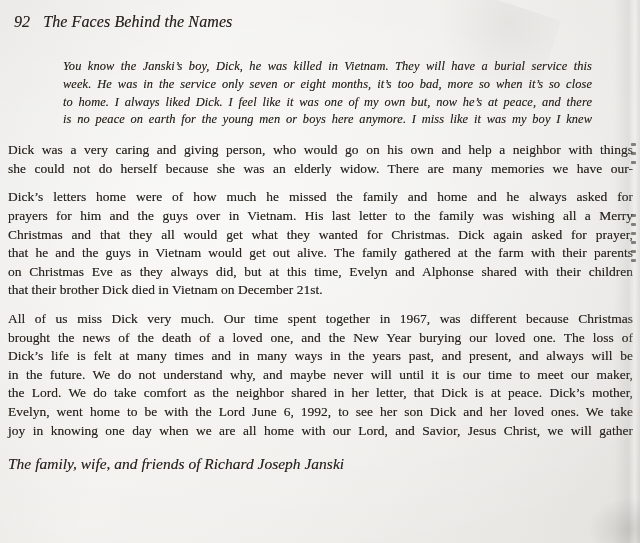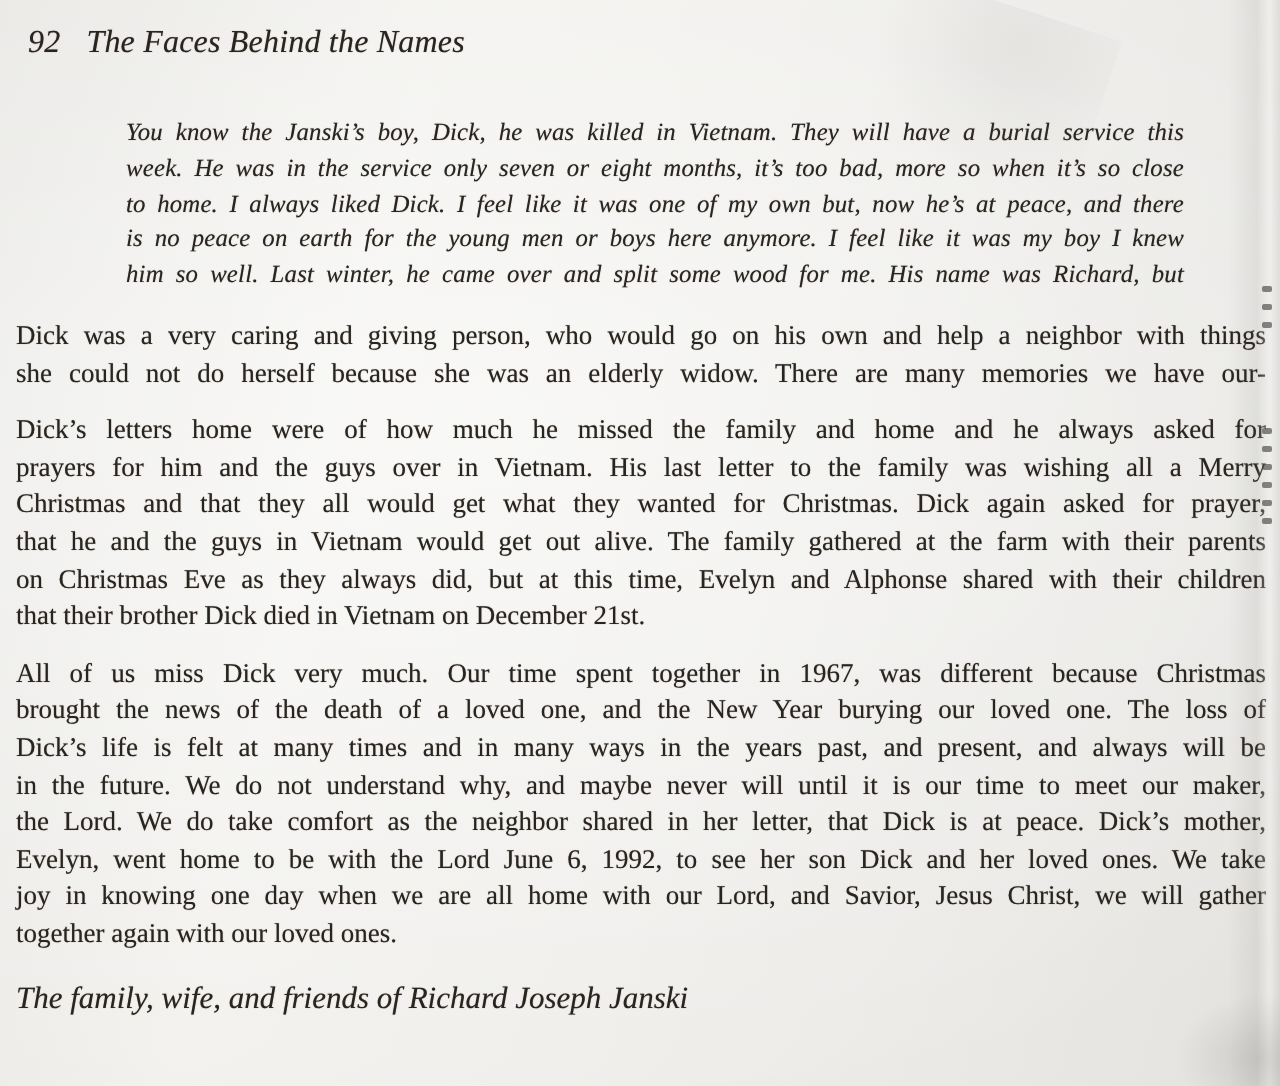--- a/index.html
+++ b/index.html
@@ -81,22 +81,21 @@
 <div class="page">
 
   <div class="running-header">
     <span class="pgnum">92</span><span>The Faces Behind the Names</span>
   </div>
 
   <div class="quote-block">
       <div class="line">You know the Janski’s boy, Dick, he was killed in Vietnam. They will have a burial service this</div>
       <div class="line">week. He was in the service only seven or eight months, it’s too bad, more so when it’s so close</div>
       <div class="line">to home. I always liked Dick. I feel like it was one of my own but, now he’s at peace, and there</div>
-      <div class="line">is no peace on earth for the young men or boys here anymore. I feel like it was my boy I knew</div>
-      <div class="line">him so well. Last winter, he came over and split some wood for me. His name was Richard, but</div>
+      <div class="line">is no peace on earth for the young men or boys here anymore. I miss like it was my boy I knew</div>
     </div>
 
   <div class="body-para">
       <div class="line">Dick was a very caring and giving person, who would go on his own and help a neighbor with things</div>
       <div class="line">she could not do herself because she was an elderly widow. There are many memories we have our-</div>
     </div>
 
   <div class="body-para">
       <div class="line">Dick’s letters home were of how much he missed the family and home and he always asked for</div>
       <div class="line">prayers for him and the guys over in Vietnam. His last letter to the family was wishing all a Merry</div>
@@ -107,21 +106,20 @@
     </div>
 
   <div class="body-para">
       <div class="line">All of us miss Dick very much. Our time spent together in 1967, was different because Christmas</div>
       <div class="line">brought the news of the death of a loved one, and the New Year burying our loved one. The loss of</div>
       <div class="line">Dick’s life is felt at many times and in many ways in the years past, and present, and always will be</div>
       <div class="line">in the future. We do not understand why, and maybe never will until it is our time to meet our maker,</div>
       <div class="line">the Lord. We do take comfort as the neighbor shared in her letter, that Dick is at peace. Dick’s mother,</div>
       <div class="line">Evelyn, went home to be with the Lord June 6, 1992, to see her son Dick and her loved ones. We take</div>
       <div class="line">joy in knowing one day when we are all home with our Lord, and Savior, Jesus Christ, we will gather</div>
-      <div class="line last">together again with our loved ones.</div>
     </div>
 
   <div class="signature-line">The family, wife, and friends of Richard Joseph Janski</div>
 
   <div class="edge-streak"></div>
   <div class="edge-tick" style="top:143px;"></div>
   <div class="edge-tick" style="top:152px;"></div>
   <div class="edge-tick" style="top:161px;"></div>
   <div class="edge-tick" style="top:214px;"></div>
   <div class="edge-tick" style="top:223px;"></div>

